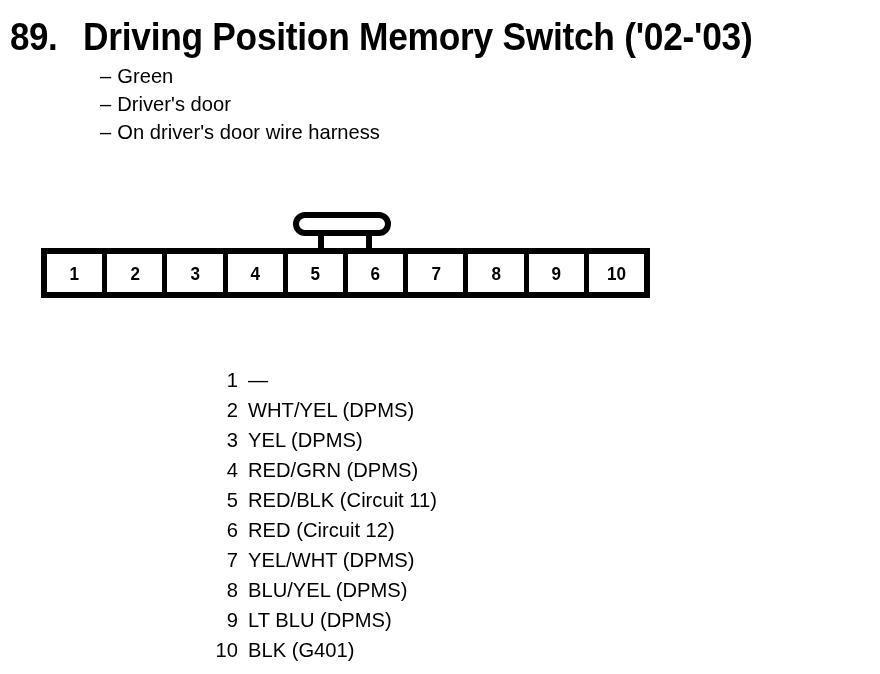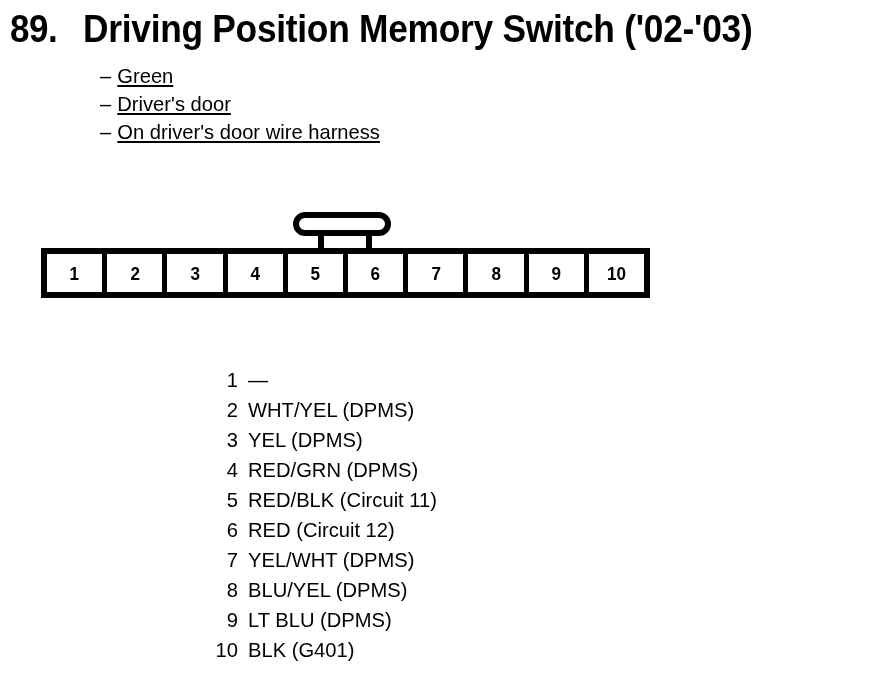--- a/index.html
+++ b/index.html
@@ -15,21 +15,21 @@
     overflow: hidden;
     font-family: "Liberation Sans", sans-serif;
     color: #000000;
     -webkit-font-smoothing: none;
   }
 
   
   .title-row {
     position: absolute;
     left: 10px;
-    top: 8px;
+    top: 16px;
     width: 860px;
     height: 44px;
     white-space: nowrap;
   }
   .title-num {
     display: inline-block;
     font-size: 38px;
     font-weight: bold;
     letter-spacing: -0.5px;
     transform: scaleX(0.92);
@@ -46,21 +46,20 @@
     vertical-align: top;
     margin-left: 22px;
   }
 
   
   .spec-list {
     position: absolute;
     left: 100px;
     top: 62px;
     width: 600px;
-    text-decoration: underline;
   }
   .spec-item {
     display: block;
     font-size: 21px;
     line-height: 28px;
     white-space: nowrap;
     transform: scaleX(0.96);
     transform-origin: left center;
   }
   .spec-dash {

